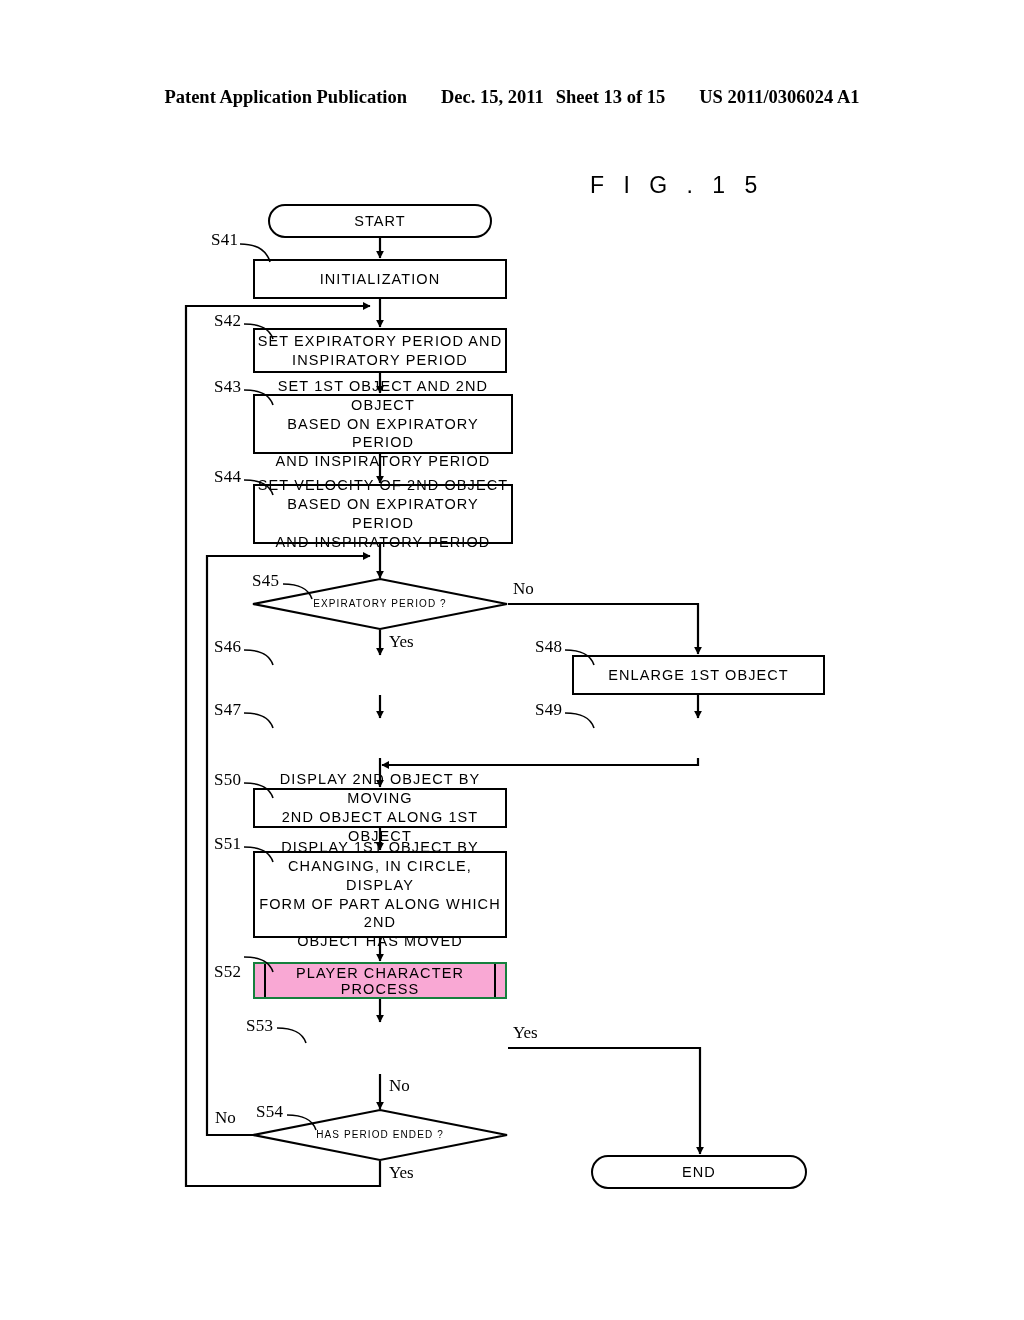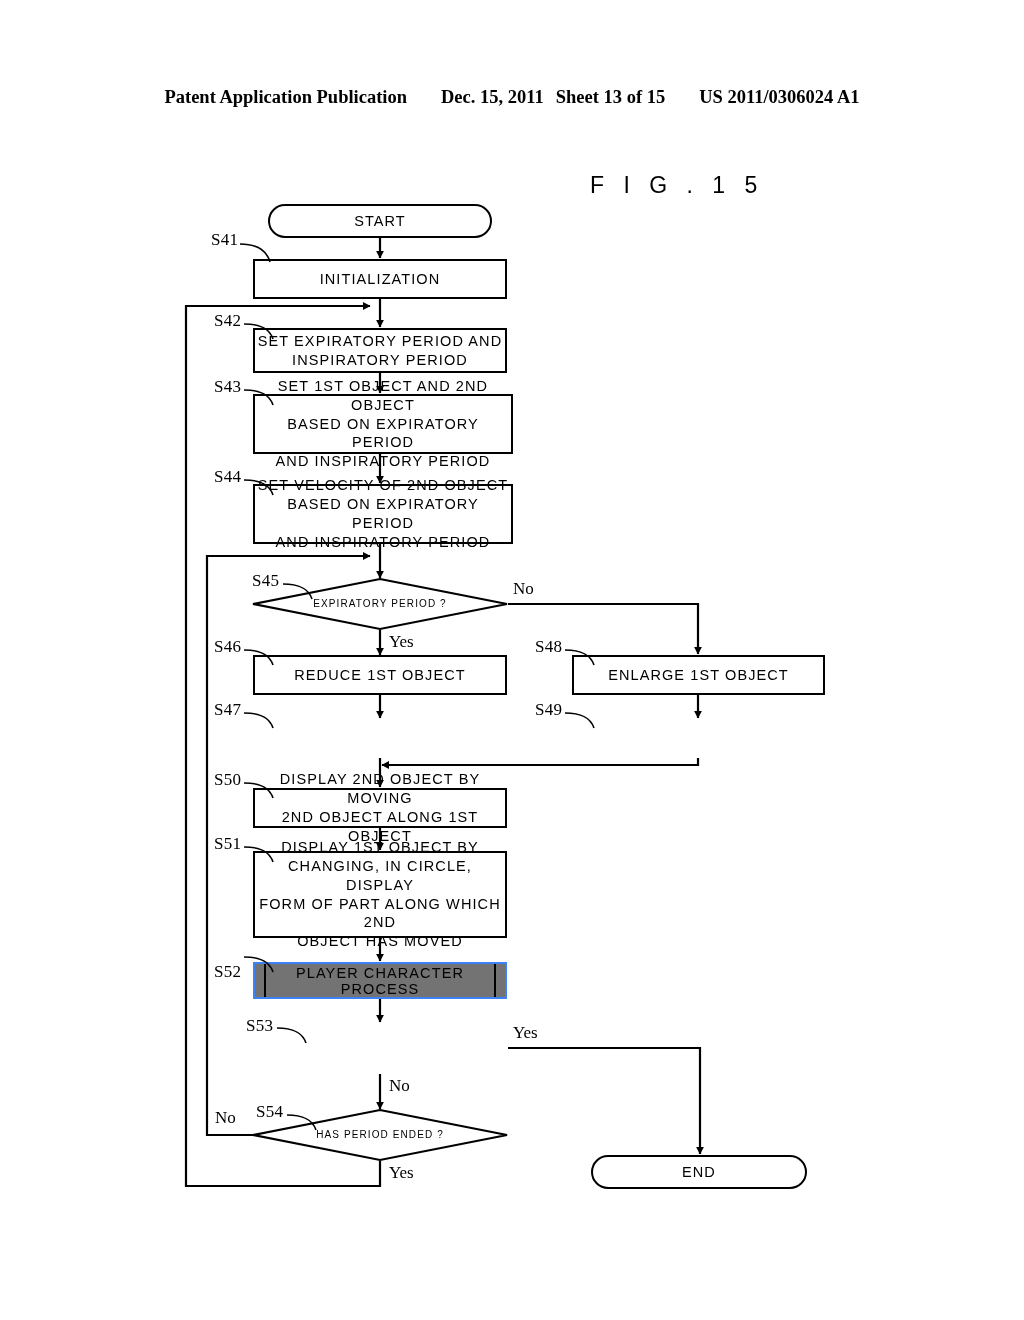--- a/index.html
+++ b/index.html
@@ -75,22 +75,22 @@
   }
   .terminal {
     border-radius: 24px;
     border-width: 2px;
   }
   .process { border-radius: 0; }
 
   .subroutine {
     position: absolute;
     box-sizing: border-box;
-    border: 2px solid #3b82f6;
-    background: #737373;
+    border: 2px solid #15803d;
+    background: #f9a8d4;
   }
   .subroutine .bar-l,
   .subroutine .bar-r {
     position: absolute;
     top: 0;
     bottom: 0;
     width: 2px;
     background: #000;
   }
   .subroutine .bar-l { left: 9px; }
@@ -273,23 +273,20 @@
     </svg>
     <div class="dec-label">EXPIRATORY PERIOD ?</div>
   </div>
   <div class="step-tag" style="left:252px; top:563px;">S45</div>
   <svg class="leader" style="left:283px; top:569px;" width="40" height="26">
     <path d="M0,7 C14,7 25,10 29,22" stroke="#000" stroke-width="1.6" fill="none"></path>
   </svg>
   <div class="branch-label" style="left:389px; top:624px;">Yes</div>
   <div class="branch-label" style="left:513px; top:571px;">No</div>
 
-  <div class="node process" style="left:253px; top:647px; width:254px; height:40px;">
-    <span>REDUCE 1ST OBJECT</span>
-  </div>
   <div class="step-tag" style="left:214px; top:629px;">S46</div>
   <svg class="leader" style="left:244px; top:635px;" width="40" height="26">
     <path d="M0,7 C14,7 25,10 29,22" stroke="#000" stroke-width="1.6" fill="none"></path>
   </svg>
 
   <div class="step-tag" style="left:214px; top:692px;">S47</div>
   <svg class="leader" style="left:244px; top:698px;" width="40" height="26">
     <path d="M0,7 C14,7 25,10 29,22" stroke="#000" stroke-width="1.6" fill="none"></path>
   </svg>
 

